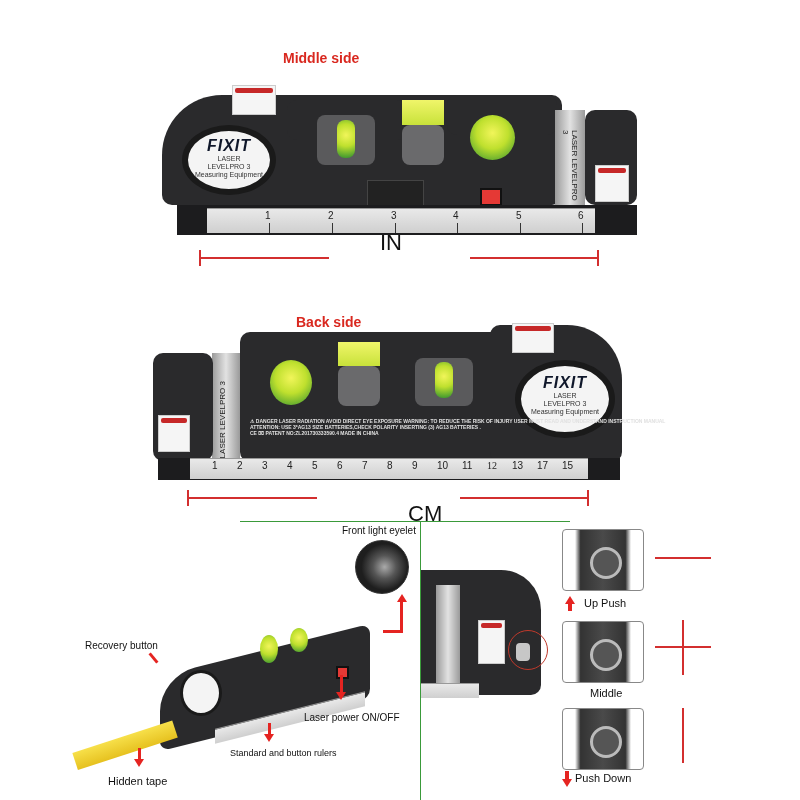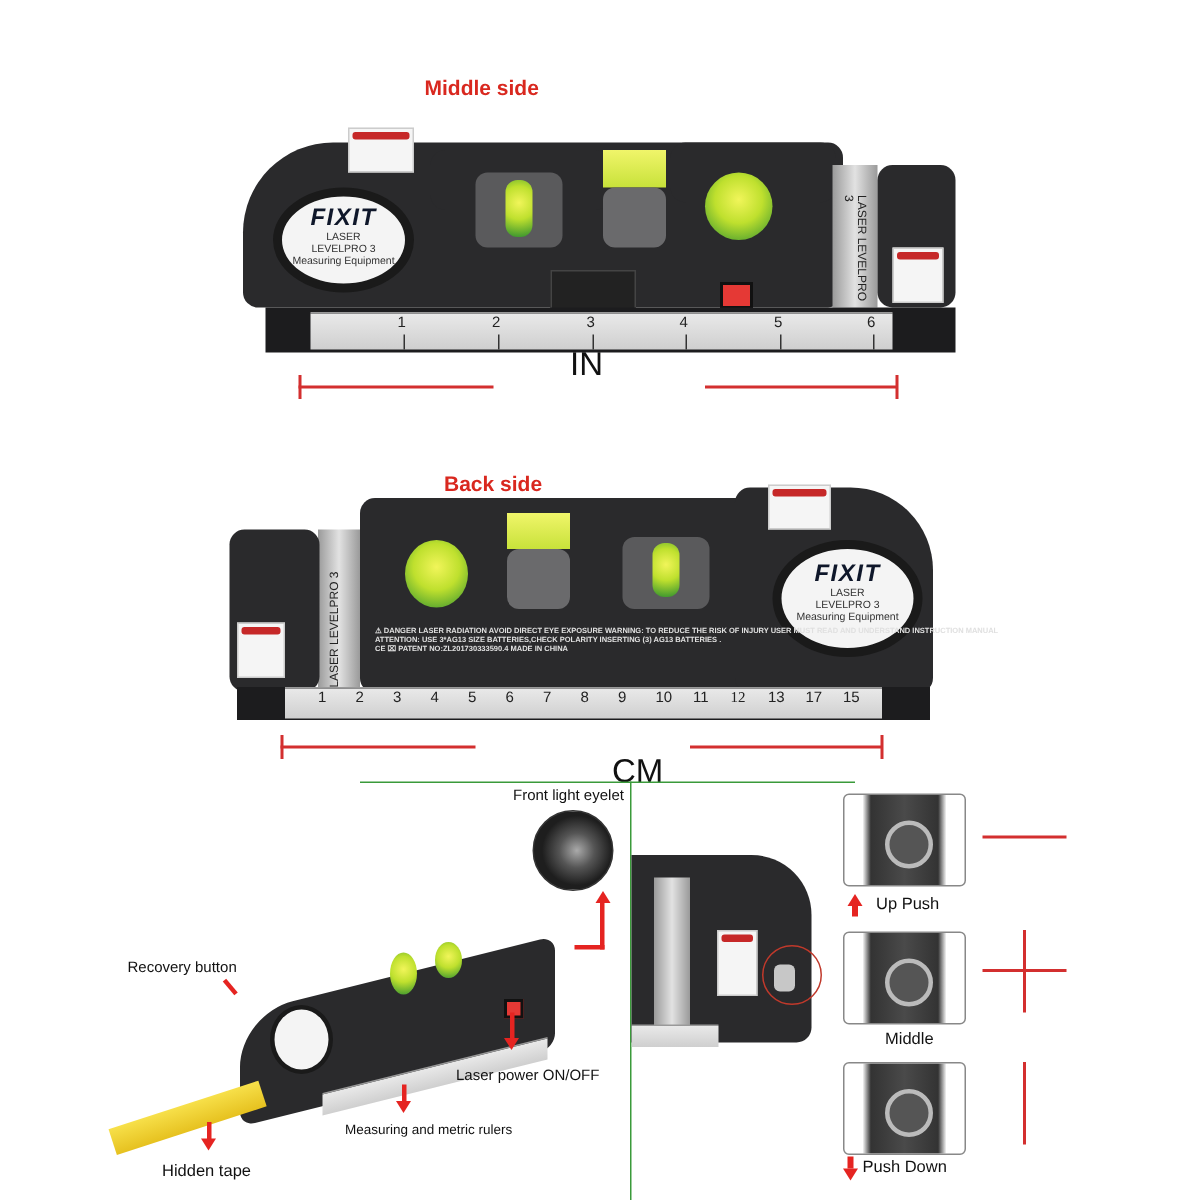--- a/index.html
+++ b/index.html
@@ -180,21 +180,21 @@
 
 <div class="abs callout" style="left:85px;top:640px;">Recovery button</div>
 <div class="abs" style="left:152px;top:652px;width:3px;height:12px;background:#e52421;transform:rotate(-40deg);"></div>
 
 <div class="abs" style="left:340px;top:675px;width:3px;height:18px;background:#e52421;"></div>
 <div class="abs arrow-down" style="left:336px;top:692px;"></div>
 <div class="abs callout" style="left:304px;top:712px;">Laser power ON/OFF</div>
 
 <div class="abs" style="left:268px;top:723px;width:3px;height:12px;background:#e52421;"></div>
 <div class="abs arrow-down" style="left:264px;top:734px;"></div>
-<div class="abs callout" style="left:230px;top:748px;font-size:9px;">Measuring and metric rulers</div>
+<div class="abs callout" style="left:230px;top:748px;font-size:9px;">Standard and button rulers</div>
 
 <div class="abs" style="left:138px;top:748px;width:3px;height:12px;background:#e52421;"></div>
 <div class="abs arrow-down" style="left:134px;top:759px;"></div>
 <div class="abs callout" style="left:108px;top:775px;font-size:11px;">Hidden tape</div>
 
 <div class="abs" style="left:421px;top:555px;width:130px;height:150px;overflow:hidden;">
   <div class="abs body-dark" style="left:-20px;top:15px;width:140px;height:125px;border-top-right-radius:40px;"></div>
   <div class="abs metal-band" style="left:15px;top:30px;width:24px;height:110px;"></div>
   <div class="abs warn-label" style="left:57px;top:65px;width:25px;height:42px;">
       <div class="top"></div>

